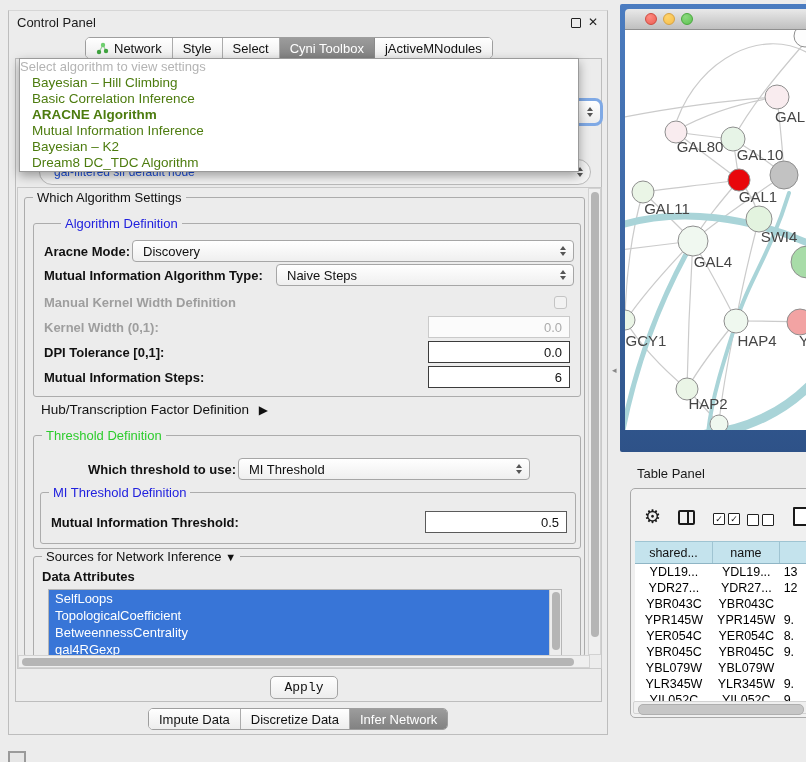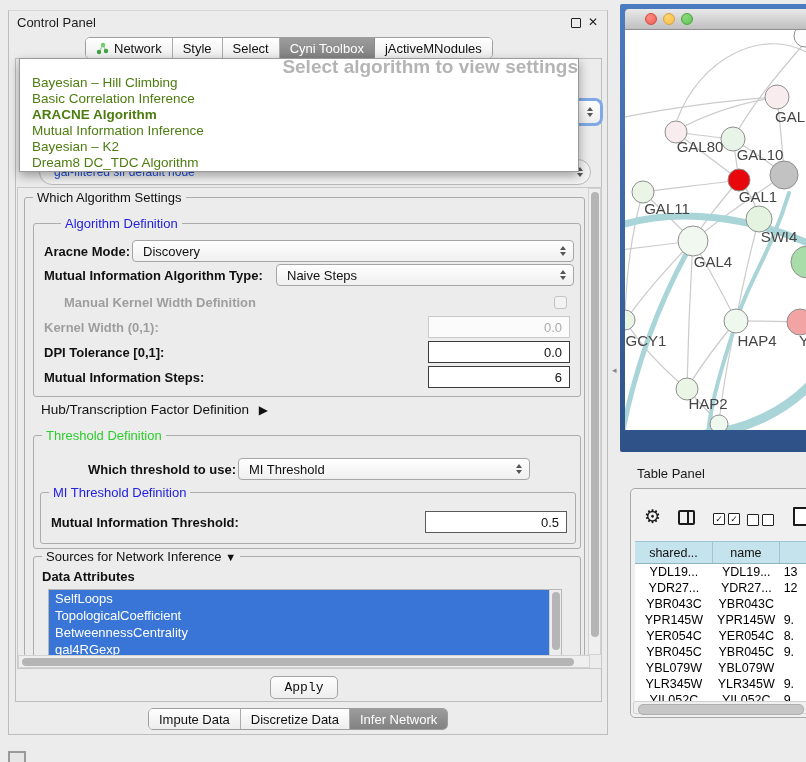--- a/index.html
+++ b/index.html
@@ -13,21 +13,21 @@
   .winbtn{color:#222;font-size:12px;line-height:12px;}
   .floatbox{width:10px;height:10px;border:1.5px solid #222;border-radius:1px;}
   
   .segbar{display:flex;border:1px solid #9E9E9E;border-radius:5px;overflow:hidden;height:22px;background:#FFF;}
   .seg{display:flex;align-items:center;justify-content:center;font-size:13px;color:#111;
        background:linear-gradient(#FFFFFF,#EDEDED);border-right:1px solid #ABABAB;padding:0 10px;cursor:default;}
   .seg:last-child{border-right:none;}
   .seg.sel{background:linear-gradient(#9C9C9C,#828282);color:#FFF;border-right-color:#8A8A8A;}
   
   .dropdown{background:#FFF;border:1px solid #9A9A9A;box-shadow:0 4px 10px rgba(0,0,0,.35);z-index:30;}
-  .dd-head{font-size:19px;color:#B4B4B4;text-align:right;height:16px;line-height:16px;font-weight:bold;}
+  .dd-head{font-size:13px;color:#B4B4B4;text-align:left;height:16px;line-height:16px;}
   .dd-item{font-size:13.5px;color:#4d7c0f;height:16px;line-height:16px;padding-left:12px;}
   .dd-item.sel{font-weight:bold;}
   
   .group{border:1px solid #ACACAC;border-radius:3px;}
   .legend{position:absolute;top:-8px;left:8px;background:#ECECEC;padding:0 4px;font-size:13px;line-height:15px;white-space:nowrap;}
   .lbl{font-size:13px;color:#111;white-space:nowrap;}
   .b{font-weight:bold;}
   .dis{color:#9E9E9E;}
   
   .combo{position:absolute;box-sizing:border-box;border:1px solid #A6A6A6;border-radius:4px;
@@ -147,21 +147,21 @@
 
           <div class="abs lbl b txt" style="left:10px;top:44px;">Mutual Information Algorithm Type:</div>
           <div class="combo" style="left:242px;top:40px;width:298px;height:22px;">
             <span class="txt">Naive Steps</span>
             <span class="stepper">
                 <span class="tri-up"></span>
                 <span class="tri-dn"></span>
               </span>
           </div>
 
-          <div class="abs lbl b dis txt" style="left:10px;top:71px;margin-left:20px;">Manual Kernel Width Definition</div>
+          <div class="abs lbl b dis txt" style="left:10px;top:71px;">Manual Kernel Width Definition</div>
           <div class="abs checkbox" style="left:520px;top:72px;width:13px;height:13px;"></div>
 
           <div class="abs lbl b dis txt" style="left:10px;top:96px;">Kernel Width (0,1):</div>
           <div class="abs field disfield" style="left:394px;top:92px;width:142px;height:22px;">
               <span>0.0</span>
             </div>
 
           <div class="abs lbl b txt" style="left:10px;top:121px;">DPI Tolerance [0,1]:</div>
           <div class="abs field strong" style="left:394px;top:117px;width:142px;height:22px;">
               <span>0.0</span>

